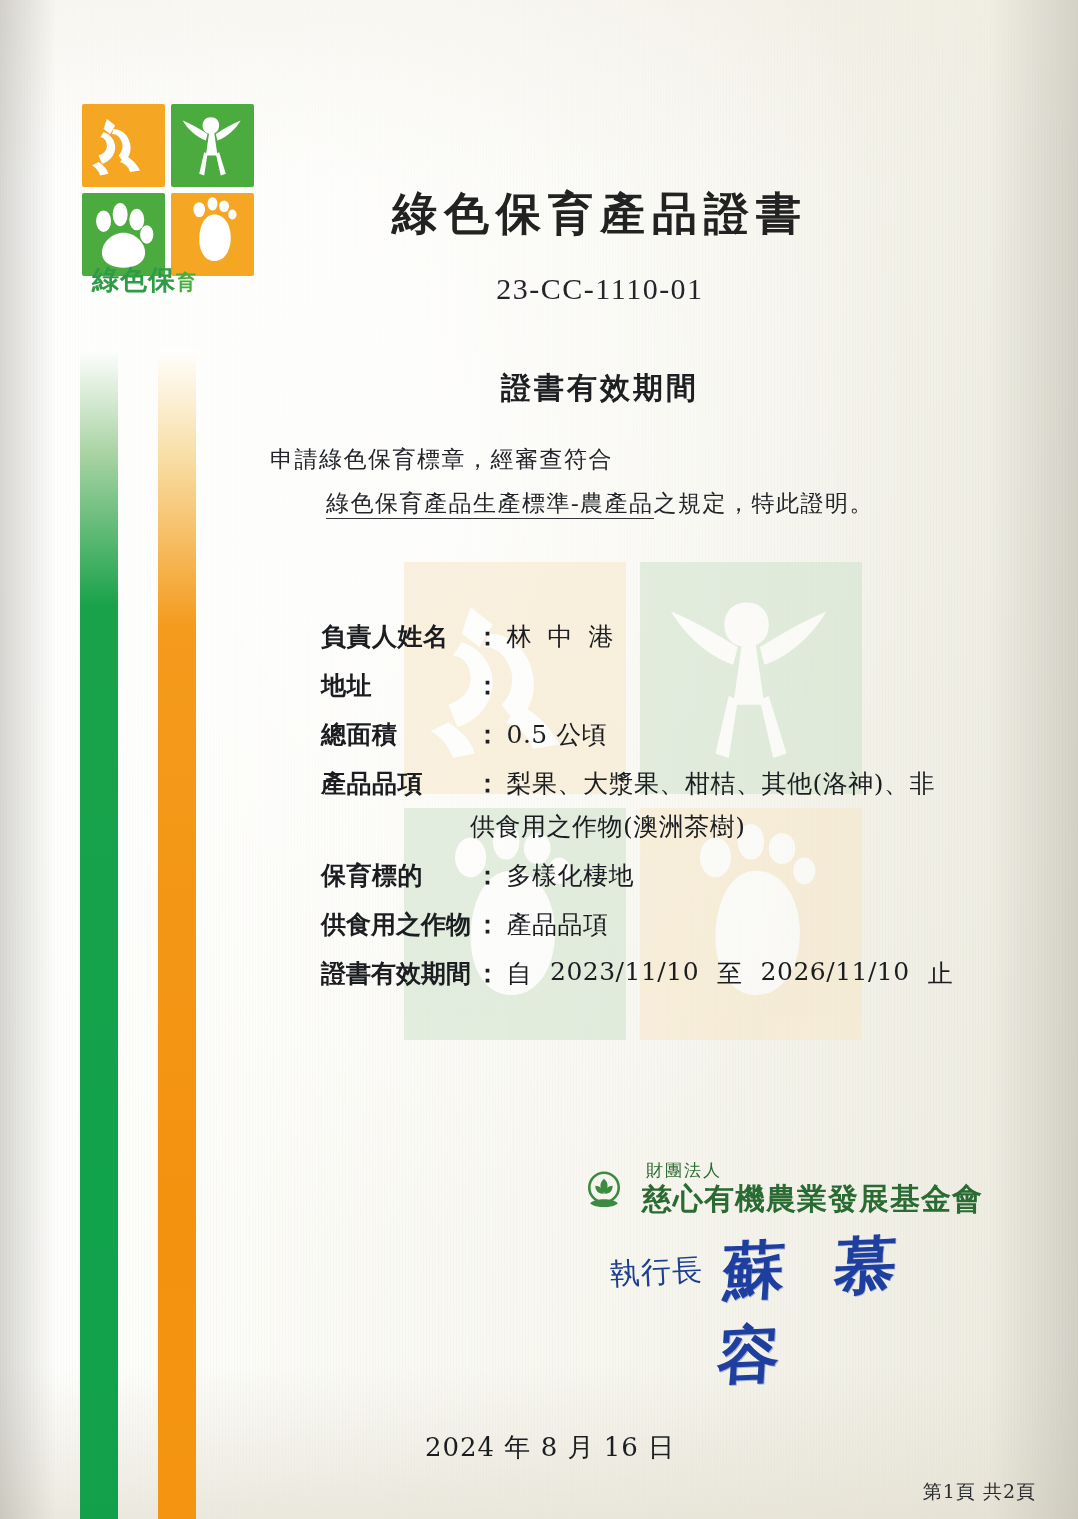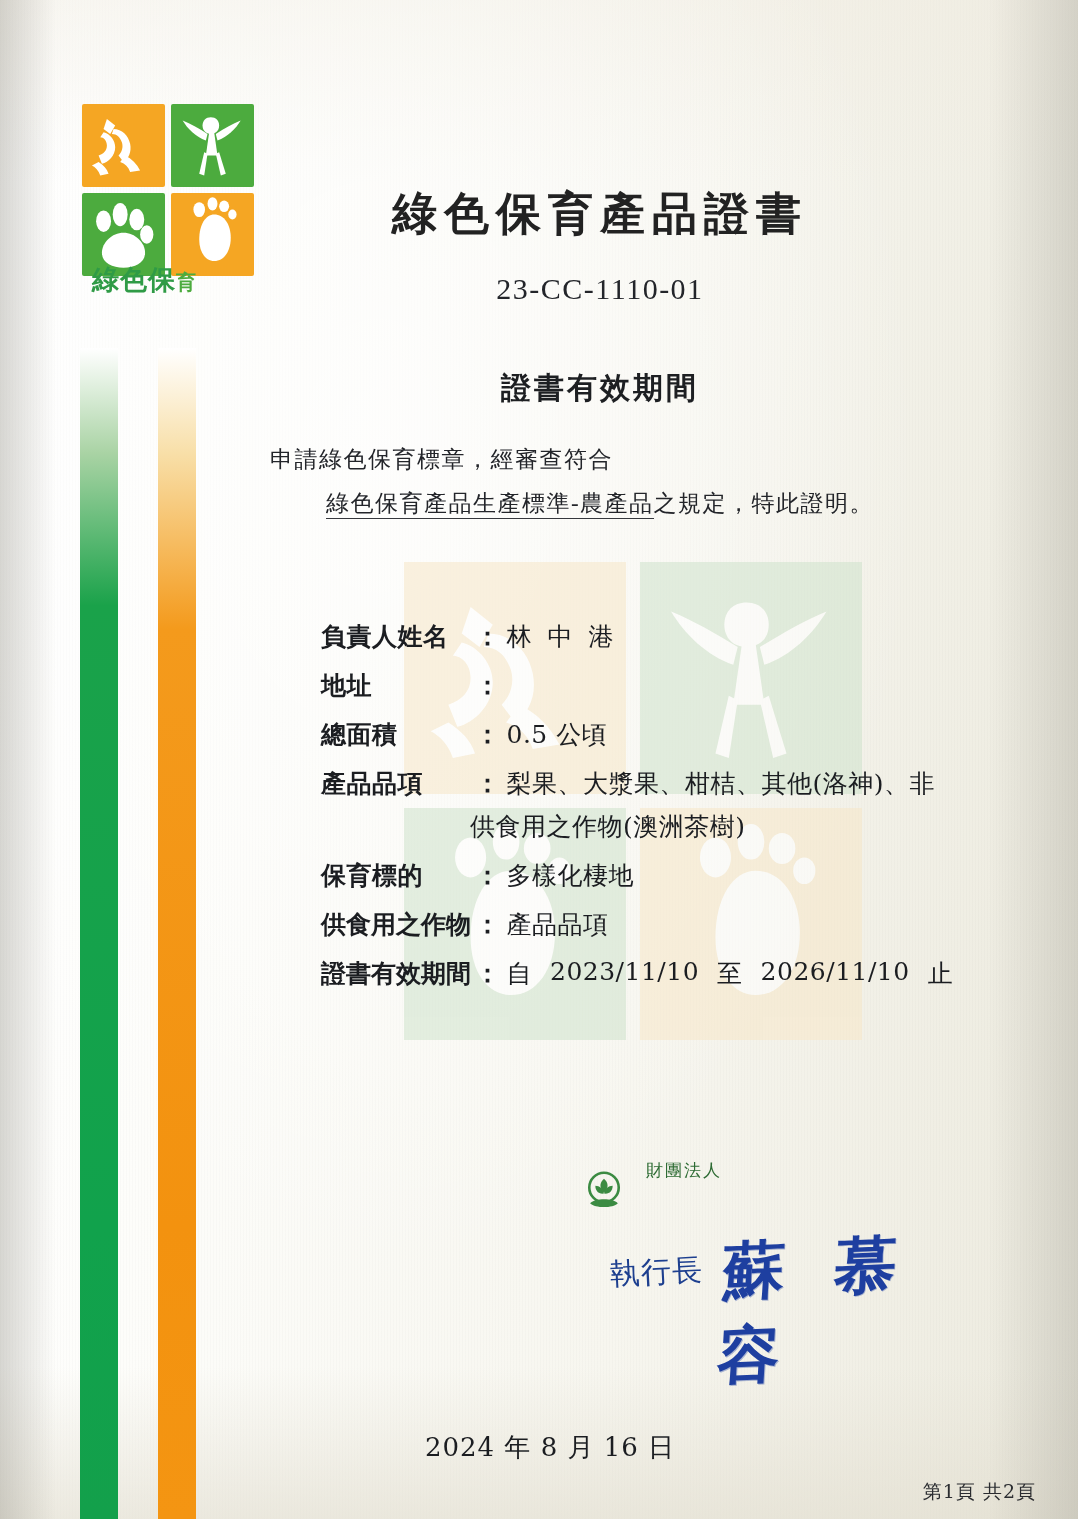--- a/index.html
+++ b/index.html
@@ -506,20 +506,21 @@
     <div class="foundation-mark">
       <svg viewBox="0 0 60 60" xmlns="http://www.w3.org/2000/svg">
         <circle cx="30" cy="26" r="17" fill="none" stroke="#3b8b42" stroke-width="3"></circle>
         <path d="M30 16 C35 20 36 27 30 32 C24 27 25 20 30 16 Z" fill="#3b8b42"></path>
         <path d="M20 24 C25 24 29 28 30 33 C24 34 20 30 20 24 Z" fill="#3b8b42"></path>
         <path d="M40 24 C35 24 31 28 30 33 C36 34 40 30 40 24 Z" fill="#3b8b42"></path>
         <path d="M14 44 C20 38 40 38 46 44 C40 50 20 50 14 44 Z" fill="#3b8b42"></path>
       </svg>
     </div>
     <div class="foundation-sub">財團法人</div>
+    <div class="foundation-name">慈心有機農業發展基金會</div>
   </div>
 
   <div class="signature">
     <div class="sig-title">執行長</div>
     <div class="sig-name">蘇 慕 容</div>
   </div>
 
   <div class="issue-date">2024 年 8 月 16 日</div>
   <div class="page-indicator">第1頁 共2頁</div>
 

